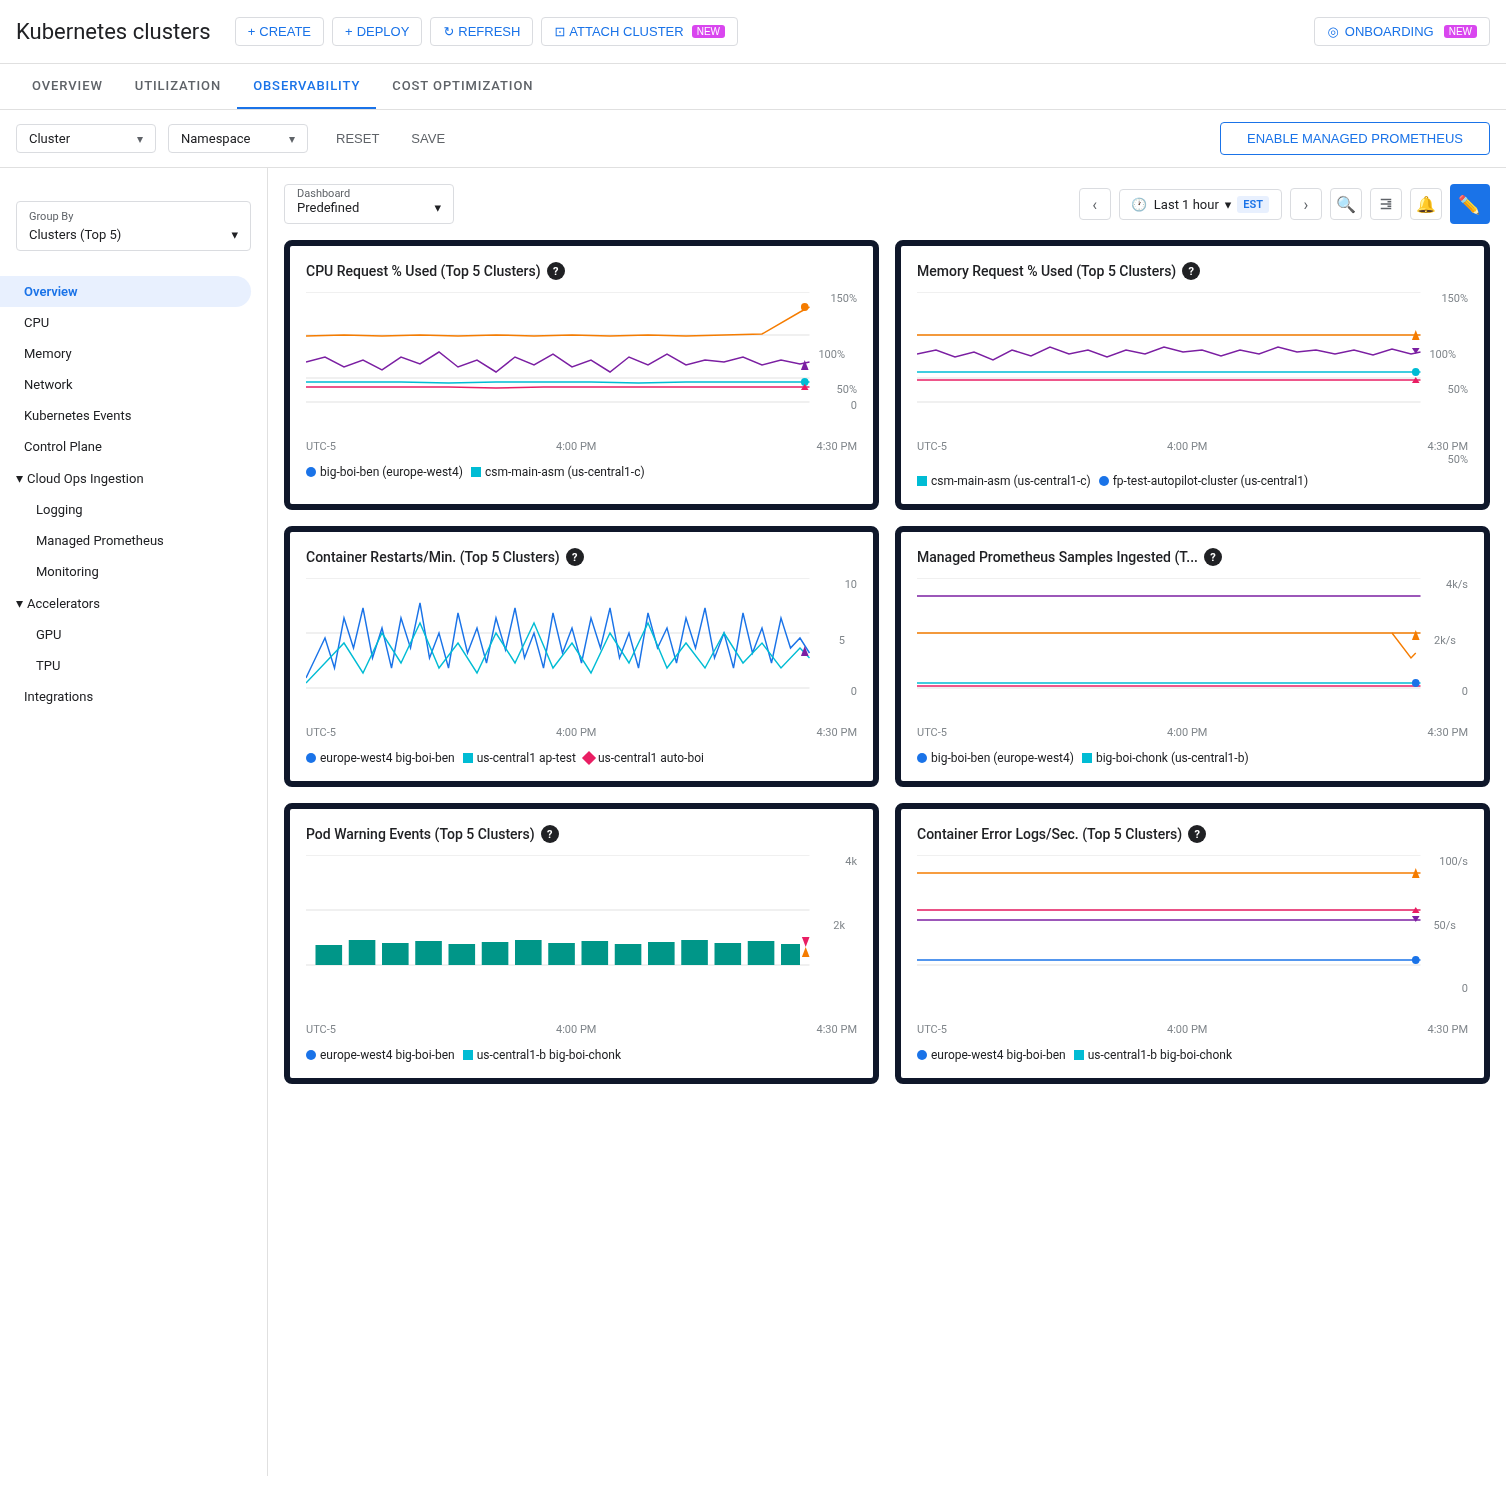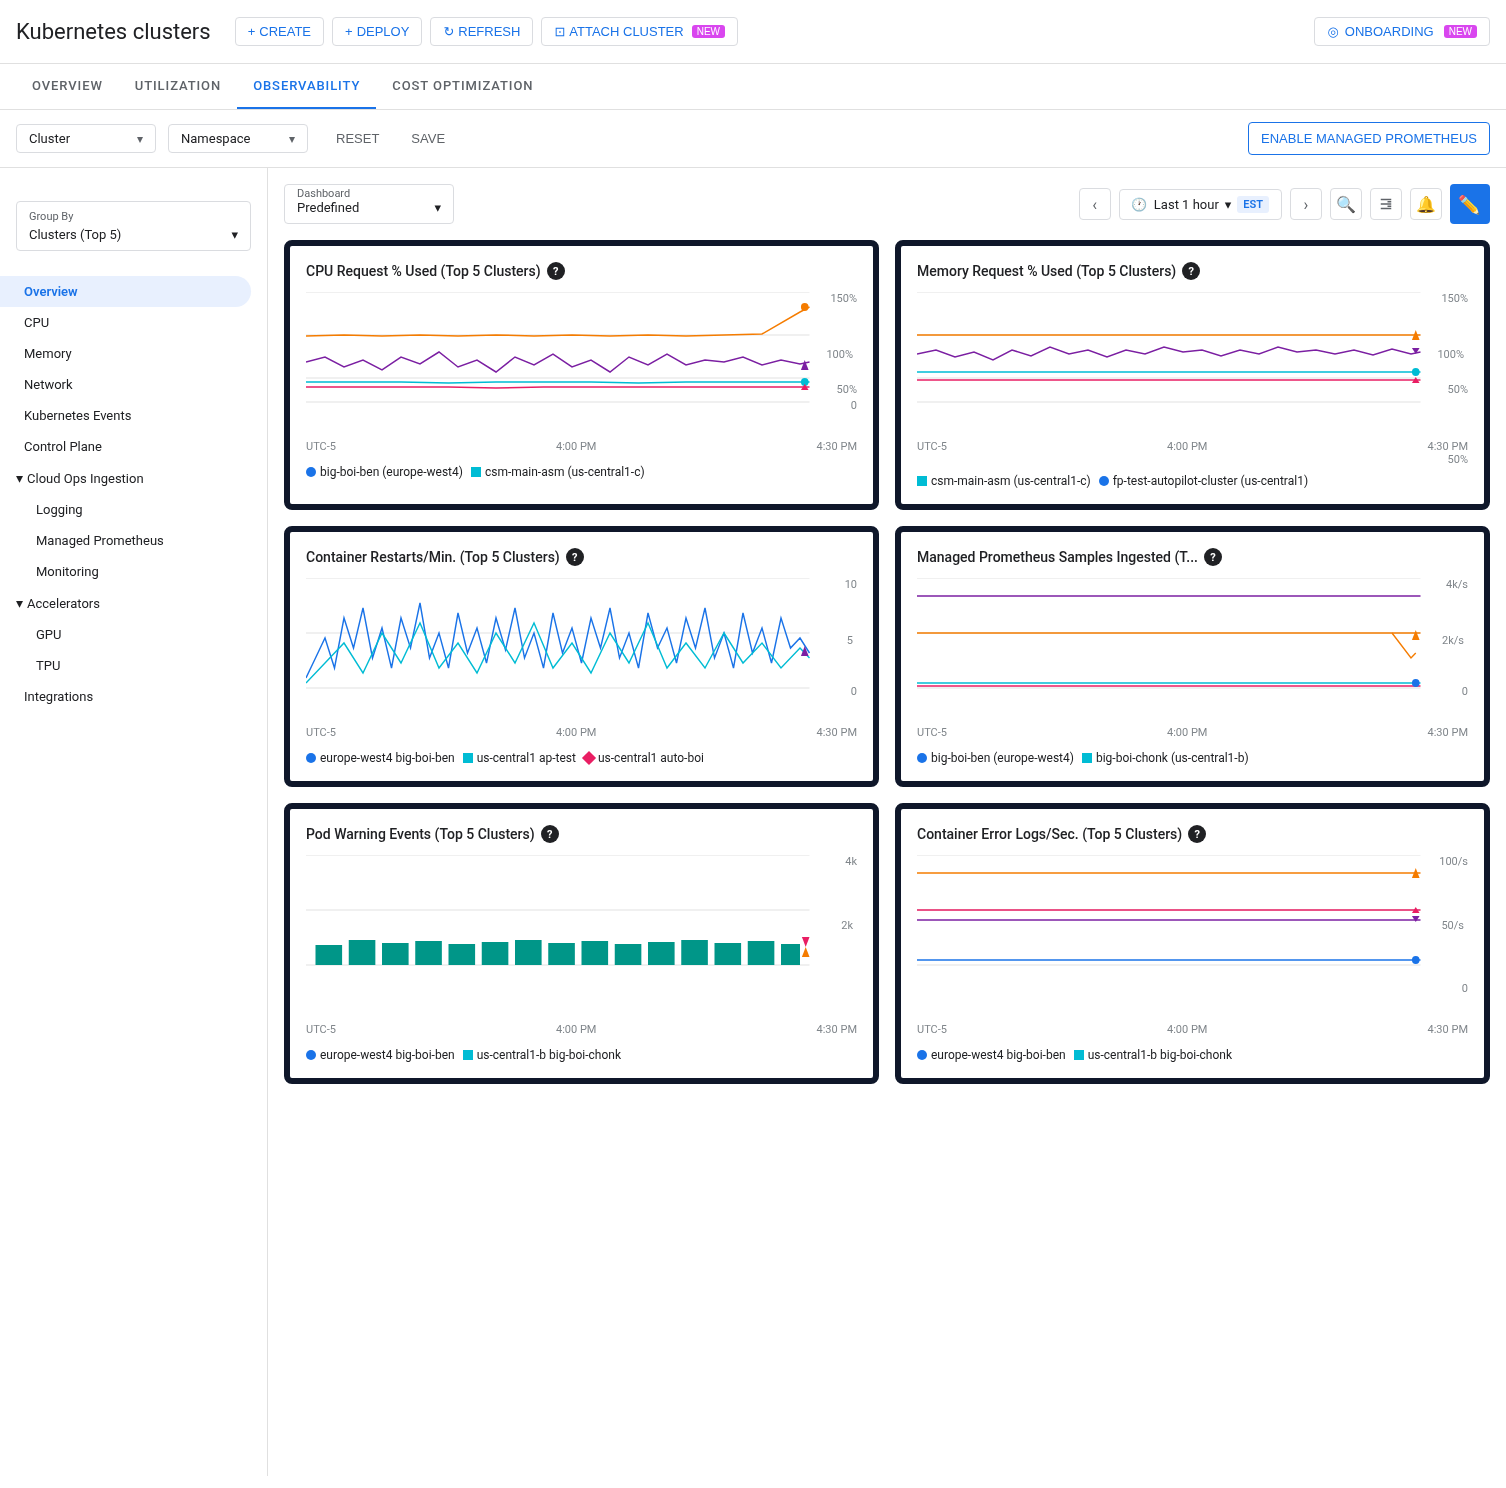--- a/index.html
+++ b/index.html
@@ -17,21 +17,21 @@
     .tabs { display: flex; border-bottom: 1px solid #e0e0e0; padding: 0 16px; }
     .tab { padding: 14px 16px; font-size: 13px; font-weight: 500; color: #5f6368; cursor: pointer; border-bottom: 2px solid transparent; letter-spacing: 0.07em; text-transform: uppercase; }
     .tab.active { color: #1a73e8; border-bottom: 2px solid #1a73e8; }
 
     
     .filter-bar { display: flex; align-items: center; padding: 12px 16px; gap: 12px; border-bottom: 1px solid #e0e0e0; }
     .filter-select { display: flex; align-items: center; justify-content: space-between; padding: 6px 12px; border: 1px solid #dadce0; border-radius: 4px; min-width: 140px; cursor: pointer; font-size: 13px; color: #202124; background: #fff; }
     .filter-select .arrow { color: #5f6368; font-size: 12px; }
     .filter-actions { display: flex; gap: 16px; margin-left: 8px; }
     .filter-action-btn { font-size: 13px; font-weight: 500; color: #5f6368; cursor: pointer; padding: 4px 8px; background: none; border: none; }
-    .enable-btn { margin-left: auto; padding: 8px 12px; border: 1px solid #1a73e8; border-radius: 4px; color: #1a73e8; font-size: 13px; font-weight: 500; cursor: pointer; background: #fff; }
+    .enable-btn { margin-left: auto; padding: 8px 26px; border: 1px solid #1a73e8; border-radius: 4px; color: #1a73e8; font-size: 13px; font-weight: 500; cursor: pointer; background: #fff; }
 
     
     .main { display: flex; height: calc(100vh - 180px); min-height: 1200px; }
 
     
     .sidebar { width: 268px; flex-shrink: 0; border-right: 1px solid #e0e0e0; padding: 8px 0; overflow-y: auto; }
     .group-by-box { margin: 25px 16px; border: 1px solid #dadce0; border-radius: 4px; padding: 8px 12px; }
     .group-by-label { font-size: 11px; color: #5f6368; margin-bottom: 4px; }
     .group-by-select { display: flex; align-items: flex-end; justify-content: space-between; cursor: pointer; font-size: 13px; }
     .sidebar-item { padding: 8px 24px; cursor: pointer; font-size: 13px; color: #202124; }
@@ -52,21 +52,21 @@
     .icon-btn { width: 32px; height: 32px; border: 1px solid #dadce0; border-radius: 4px; display: flex; align-items: center; justify-content: center; cursor: pointer; background: #fff; color: #5f6368; font-size: 16px; }
     .edit-btn { width: 40px; height: 40px; background: #1a73e8; border-radius: 4px; display: flex; align-items: center; justify-content: center; cursor: pointer; color: #fff; font-size: 18px; border: none; }
 
     
     .chart-grid { display: grid; grid-template-columns: 1fr 1fr; gap: 16px; }
     .chart-card { border: 6px solid #0f172a; border-radius: 8px; padding: 16px; background: #fff; }
     .chart-title { font-size: 14px; font-weight: 500; color: #202124; margin-bottom: 12px; display: flex; align-items: center; gap: 6px; }
     .help-icon { width: 18px; height: 18px; border-radius: 50%; background: #202124; color: #fff; font-size: 11px; font-weight: 700; display: flex; align-items: center; justify-content: center; cursor: pointer; flex-shrink: 0; }
     .chart-area { position: relative; height: 140px; margin-bottom: 8px; }
     .chart-y-label { position: absolute; right: 0; top: 0; font-size: 11px; color: #80868b; }
-    .chart-y-mid { position: absolute; right: 4px; top: 40%; font-size: 11px; color: #80868b; margin-left: 32px; }
+    .chart-y-mid { position: absolute; right: 12px; top: 40%; font-size: 11px; color: #80868b; margin-left: 32px; }
     .chart-y-zero { position: absolute; right: 0; bottom: 20px; font-size: 11px; color: #80868b; }
     .chart-x-labels { display: flex; justify-content: space-between; padding: 0 0 4px 0; font-size: 11px; color: #80868b; }
     .chart-legend { display: flex; flex-wrap: wrap; gap: 8px; margin-top: 8px; align-items: center; }
     .legend-item { display: flex; align-items: center; gap: 4px; font-size: 12px; color: #202124; }
     .legend-dot { width: 10px; height: 10px; border-radius: 50%; flex-shrink: 0; }
     .legend-sq { width: 10px; height: 10px; flex-shrink: 0; }
     .legend-diamond { width: 10px; height: 10px; transform: rotate(45deg); flex-shrink: 0; }
 
     svg.chart { width: 100%; height: 130px; }
 

